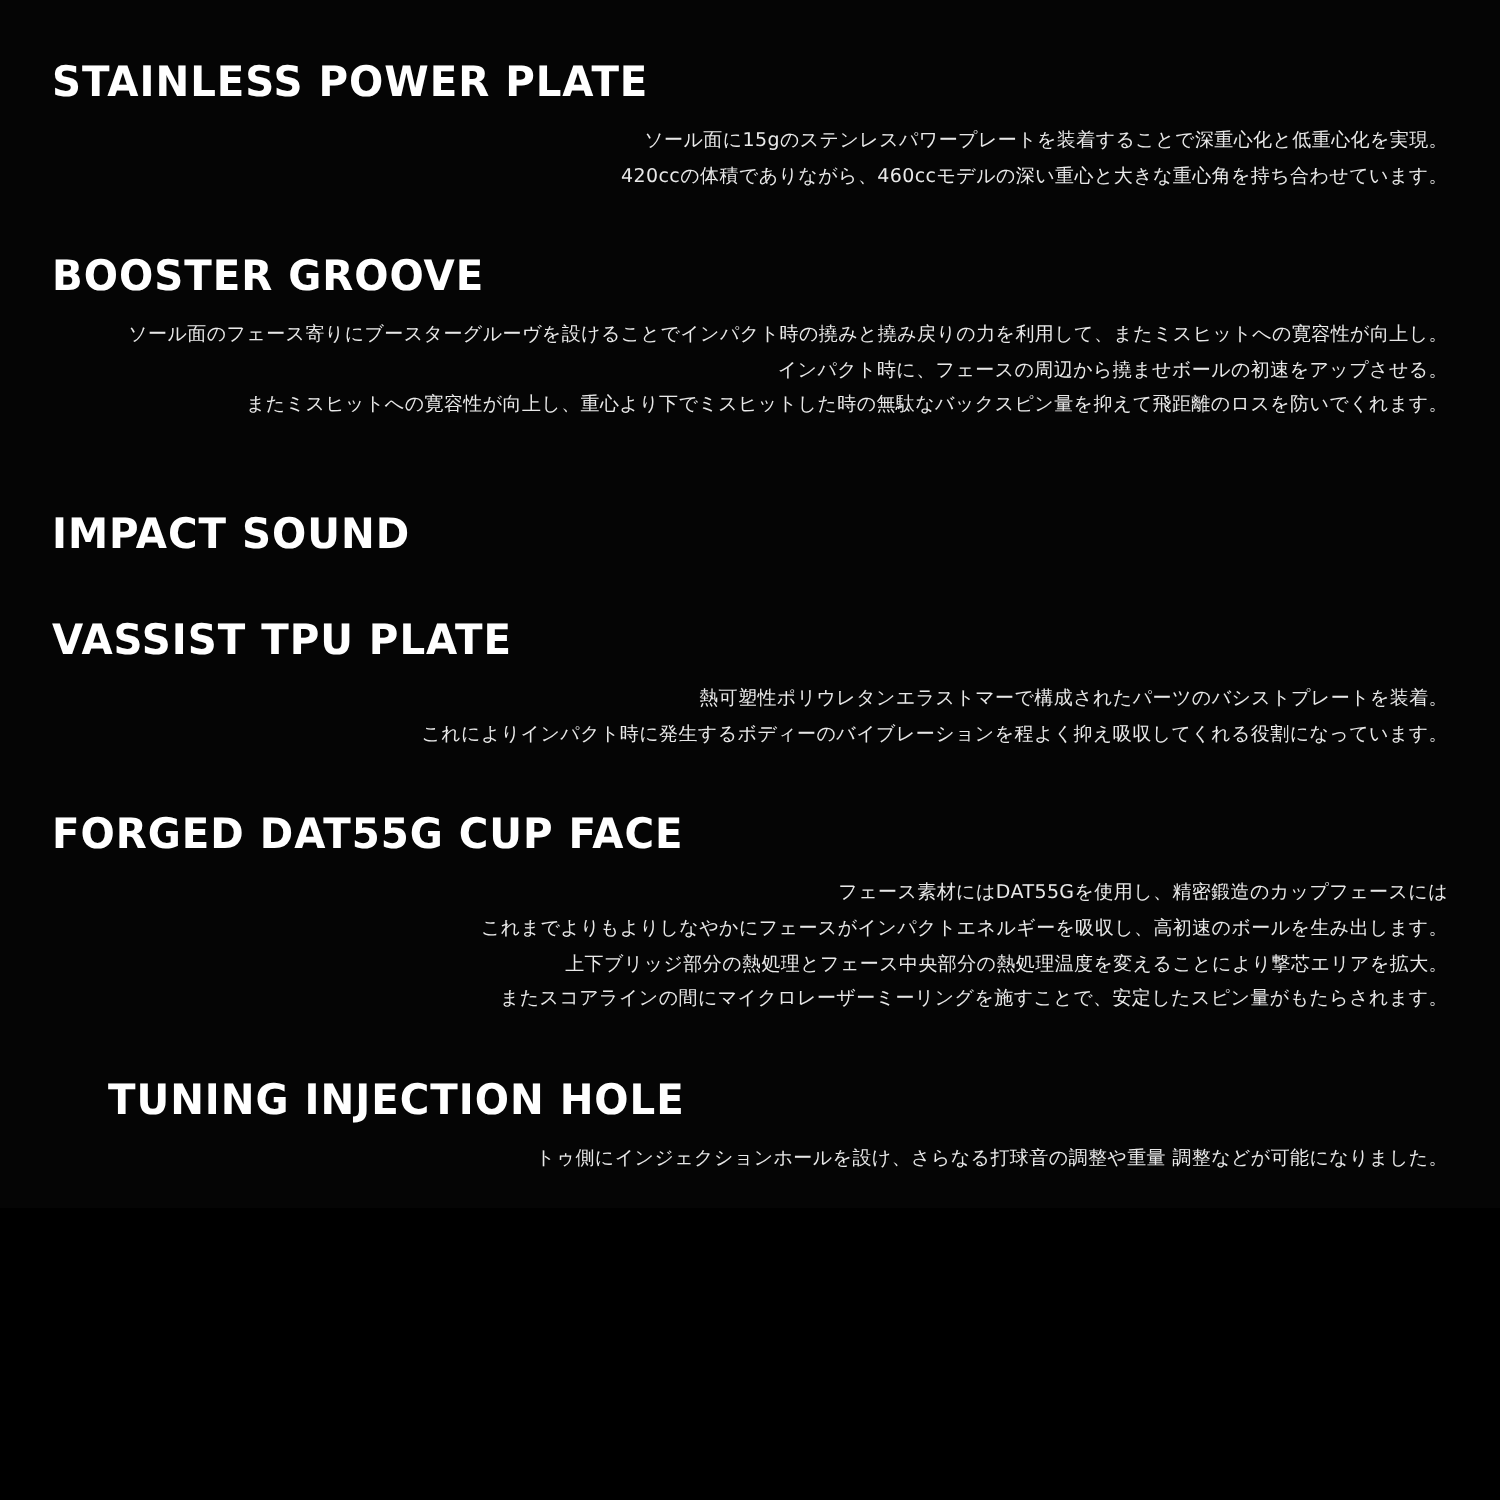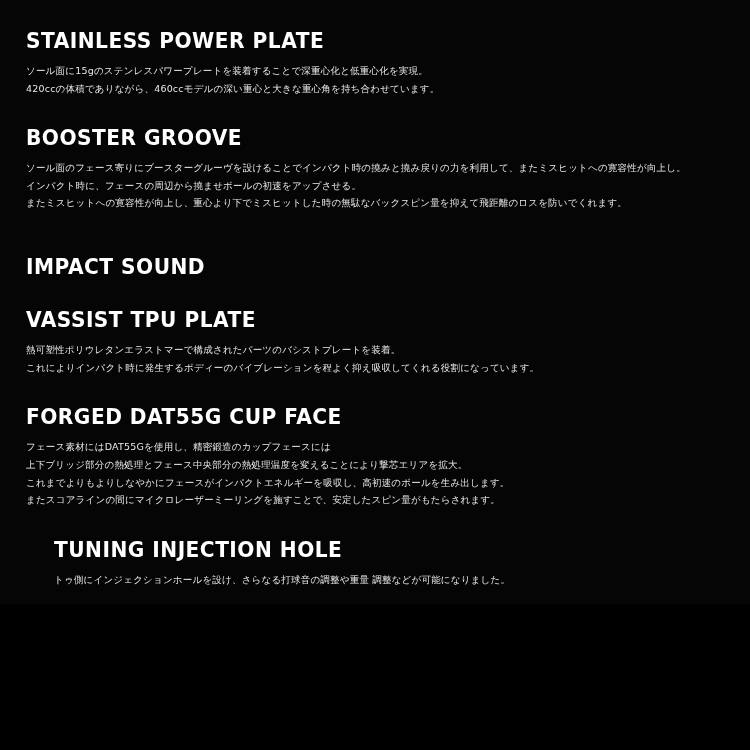--- a/index.html
+++ b/index.html
@@ -38,20 +38,21 @@
     transform: scaleX(0.96);
     transform-origin: left center;
     white-space: nowrap;
   }
   .sec-body {
     font-family: "DejaVu Sans", sans-serif;
     font-size: 9.5px;
     line-height: 1.85;
     color: #e9e9e9;
     letter-spacing: 0.2px;
+    text-align: right;
   }
   .sec-body p {
     margin: 0;
     white-space: nowrap;
   }
   
   .s1 { margin-top: 6px; margin-bottom: 30px; }
   .s2 { margin-bottom: 30px; }
   .s3 { margin-bottom: 30px; margin-top: 44px; }
   .s4 { margin-bottom: 30px; }
@@ -89,22 +90,22 @@
     <div class="sec-body">
       <p>熱可塑性ポリウレタンエラストマーで構成されたパーツのバシストプレートを装着。</p>
       <p>これによりインパクト時に発生するボディーのバイブレーションを程よく抑え吸収してくれる役割になっています。</p>
     </div>
   </div>
 
   <div class="section s5">
     <h2 class="sec-title">FORGED DAT55G CUP FACE</h2>
     <div class="sec-body">
       <p>フェース素材にはDAT55Gを使用し、精密鍛造のカップフェースには</p>
+      <p>これまでよりもよりしなやかにフェースがインパクトエネルギーを吸収し、高初速のボールを生み出します。</p>
       <p>上下ブリッジ部分の熱処理とフェース中央部分の熱処理温度を変えることにより撃芯エリアを拡大。</p>
-      <p>これまでよりもよりしなやかにフェースがインパクトエネルギーを吸収し、高初速のボールを生み出します。</p>
       <p>またスコアラインの間にマイクロレーザーミーリングを施すことで、安定したスピン量がもたらされます。</p>
     </div>
   </div>
 
   <div class="section s6">
     <h2 class="sec-title">TUNING INJECTION HOLE</h2>
     <div class="sec-body">
       <p>トゥ側にインジェクションホールを設け、さらなる打球音の調整や重量 調整などが可能になりました。</p>
     </div>
   </div>

